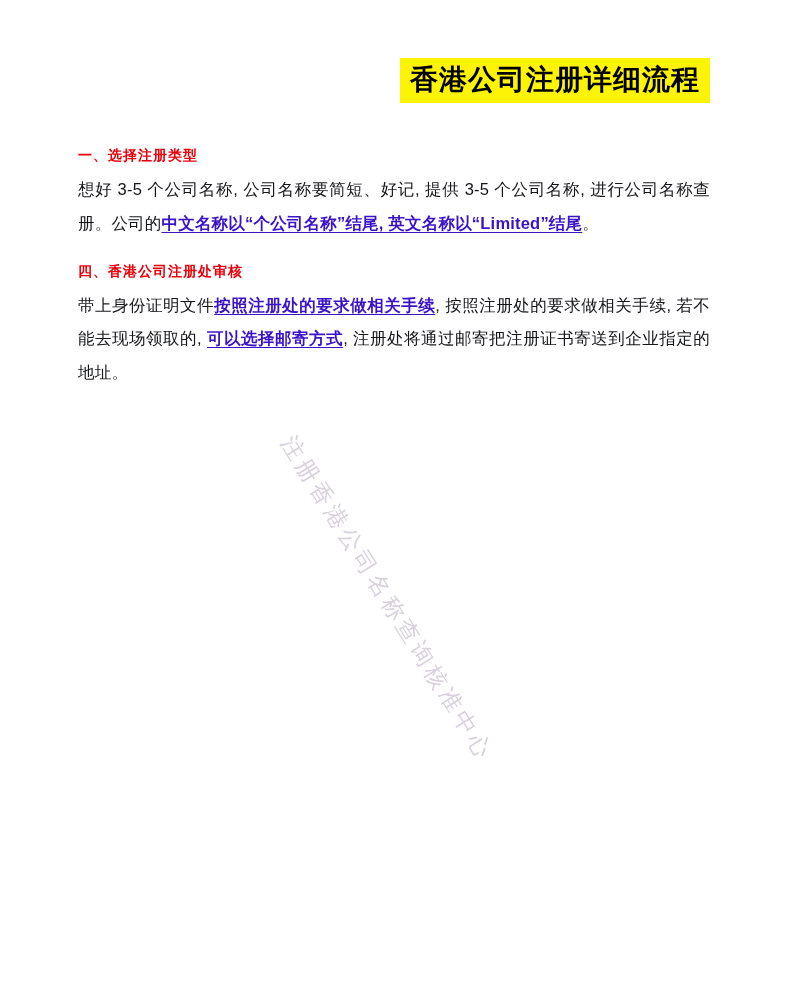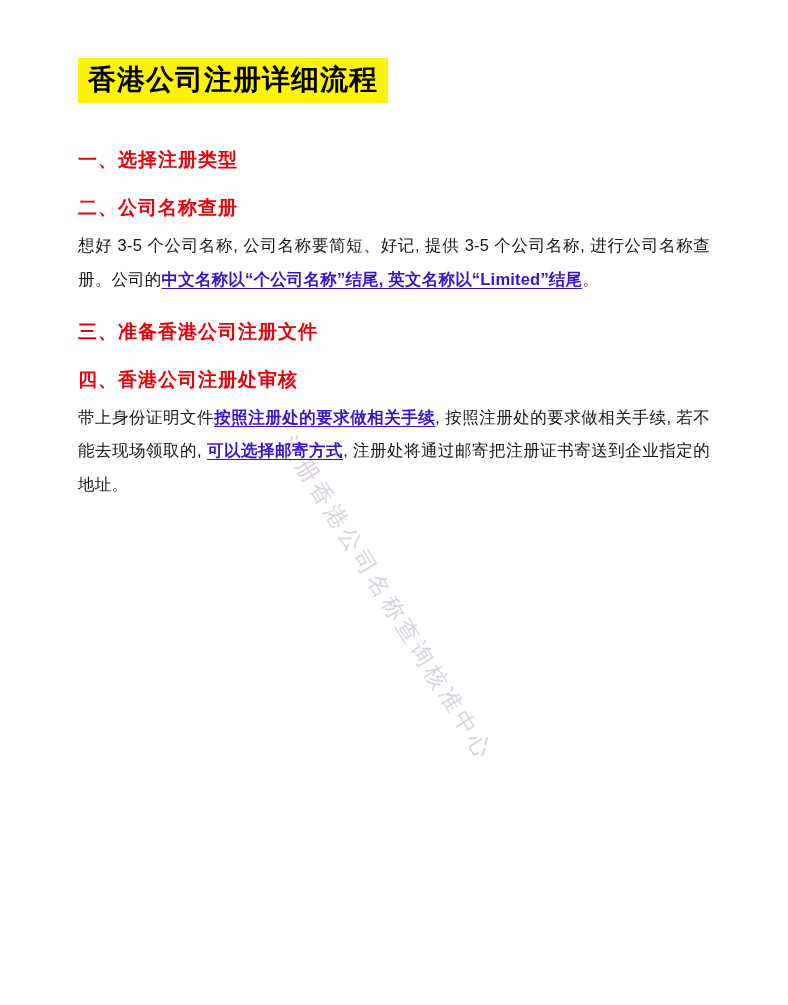--- a/index.html
+++ b/index.html
@@ -33,37 +33,37 @@
     letter-spacing: 4px;
     color: #d9d2dd;
     white-space: nowrap;
     font-family: "Liberation Sans", sans-serif;
     pointer-events: none;
     z-index: 0;
   }
   .content { position: relative; z-index: 1; }
 
   .title-wrap {
-    text-align: left;
+    text-align: right;
     margin-top: 58px;
     margin-bottom: 44px;
   }
   .title {
     display: inline-block;
     background: #fcf305;
     color: #000;
     font-size: 28px;
     font-weight: bold;
     letter-spacing: 1px;
     padding: 4px 10px 6px 10px;
     line-height: 1.25;
   }
   h2.section {
     color: #e8000b;
-    font-size: 19px;
+    font-size: 14px;
     font-weight: bold;
     margin: 22px 0 8px 0;
     letter-spacing: 1px;
   }
   p.para {
     font-size: 16.5px;
     color: #15161a;
     line-height: 2.05;
     margin: 0 0 2px 0;
     text-align: justify;
@@ -119,26 +119,24 @@
   <div class="watermark">注册香港公司名称查询核准中心</div>
 
   <div class="content">
 
     <div class="title-wrap">
       <span class="title">香港公司注册详细流程</span>
     </div>
 
     <h2 class="section">一、选择注册类型</h2>
 
-    <h2 class="section">二、公司名称查册</h2>
     <p class="para">
       <span>想好 3-5 个公司名称, 公司名称要简短、好记, 提供 3-5 个公司名称, 进行公司名称查册。公司的</span><span class="b-purple">中文名称以“个公司名称”结尾, 英文名称以“Limited”结尾</span><span>。</span>
     </p>
 
-    <h2 class="section">三、准备香港公司注册文件</h2>
 
     <h2 class="section">四、香港公司注册处审核</h2>
 
     <p class="para">
       <span>带上身份证明文件</span><span class="b-purple">按照注册处的要求做相关手续</span><span>, 按照注册处的要求做相关手续, 若不能去现场领取的, </span><span class="b-purple">可以选择邮寄方式</span><span>, 注册处将通过邮寄把注册证书寄送到企业指定的地址。</span>
     </p>
 
   </div>
 </div>
 

